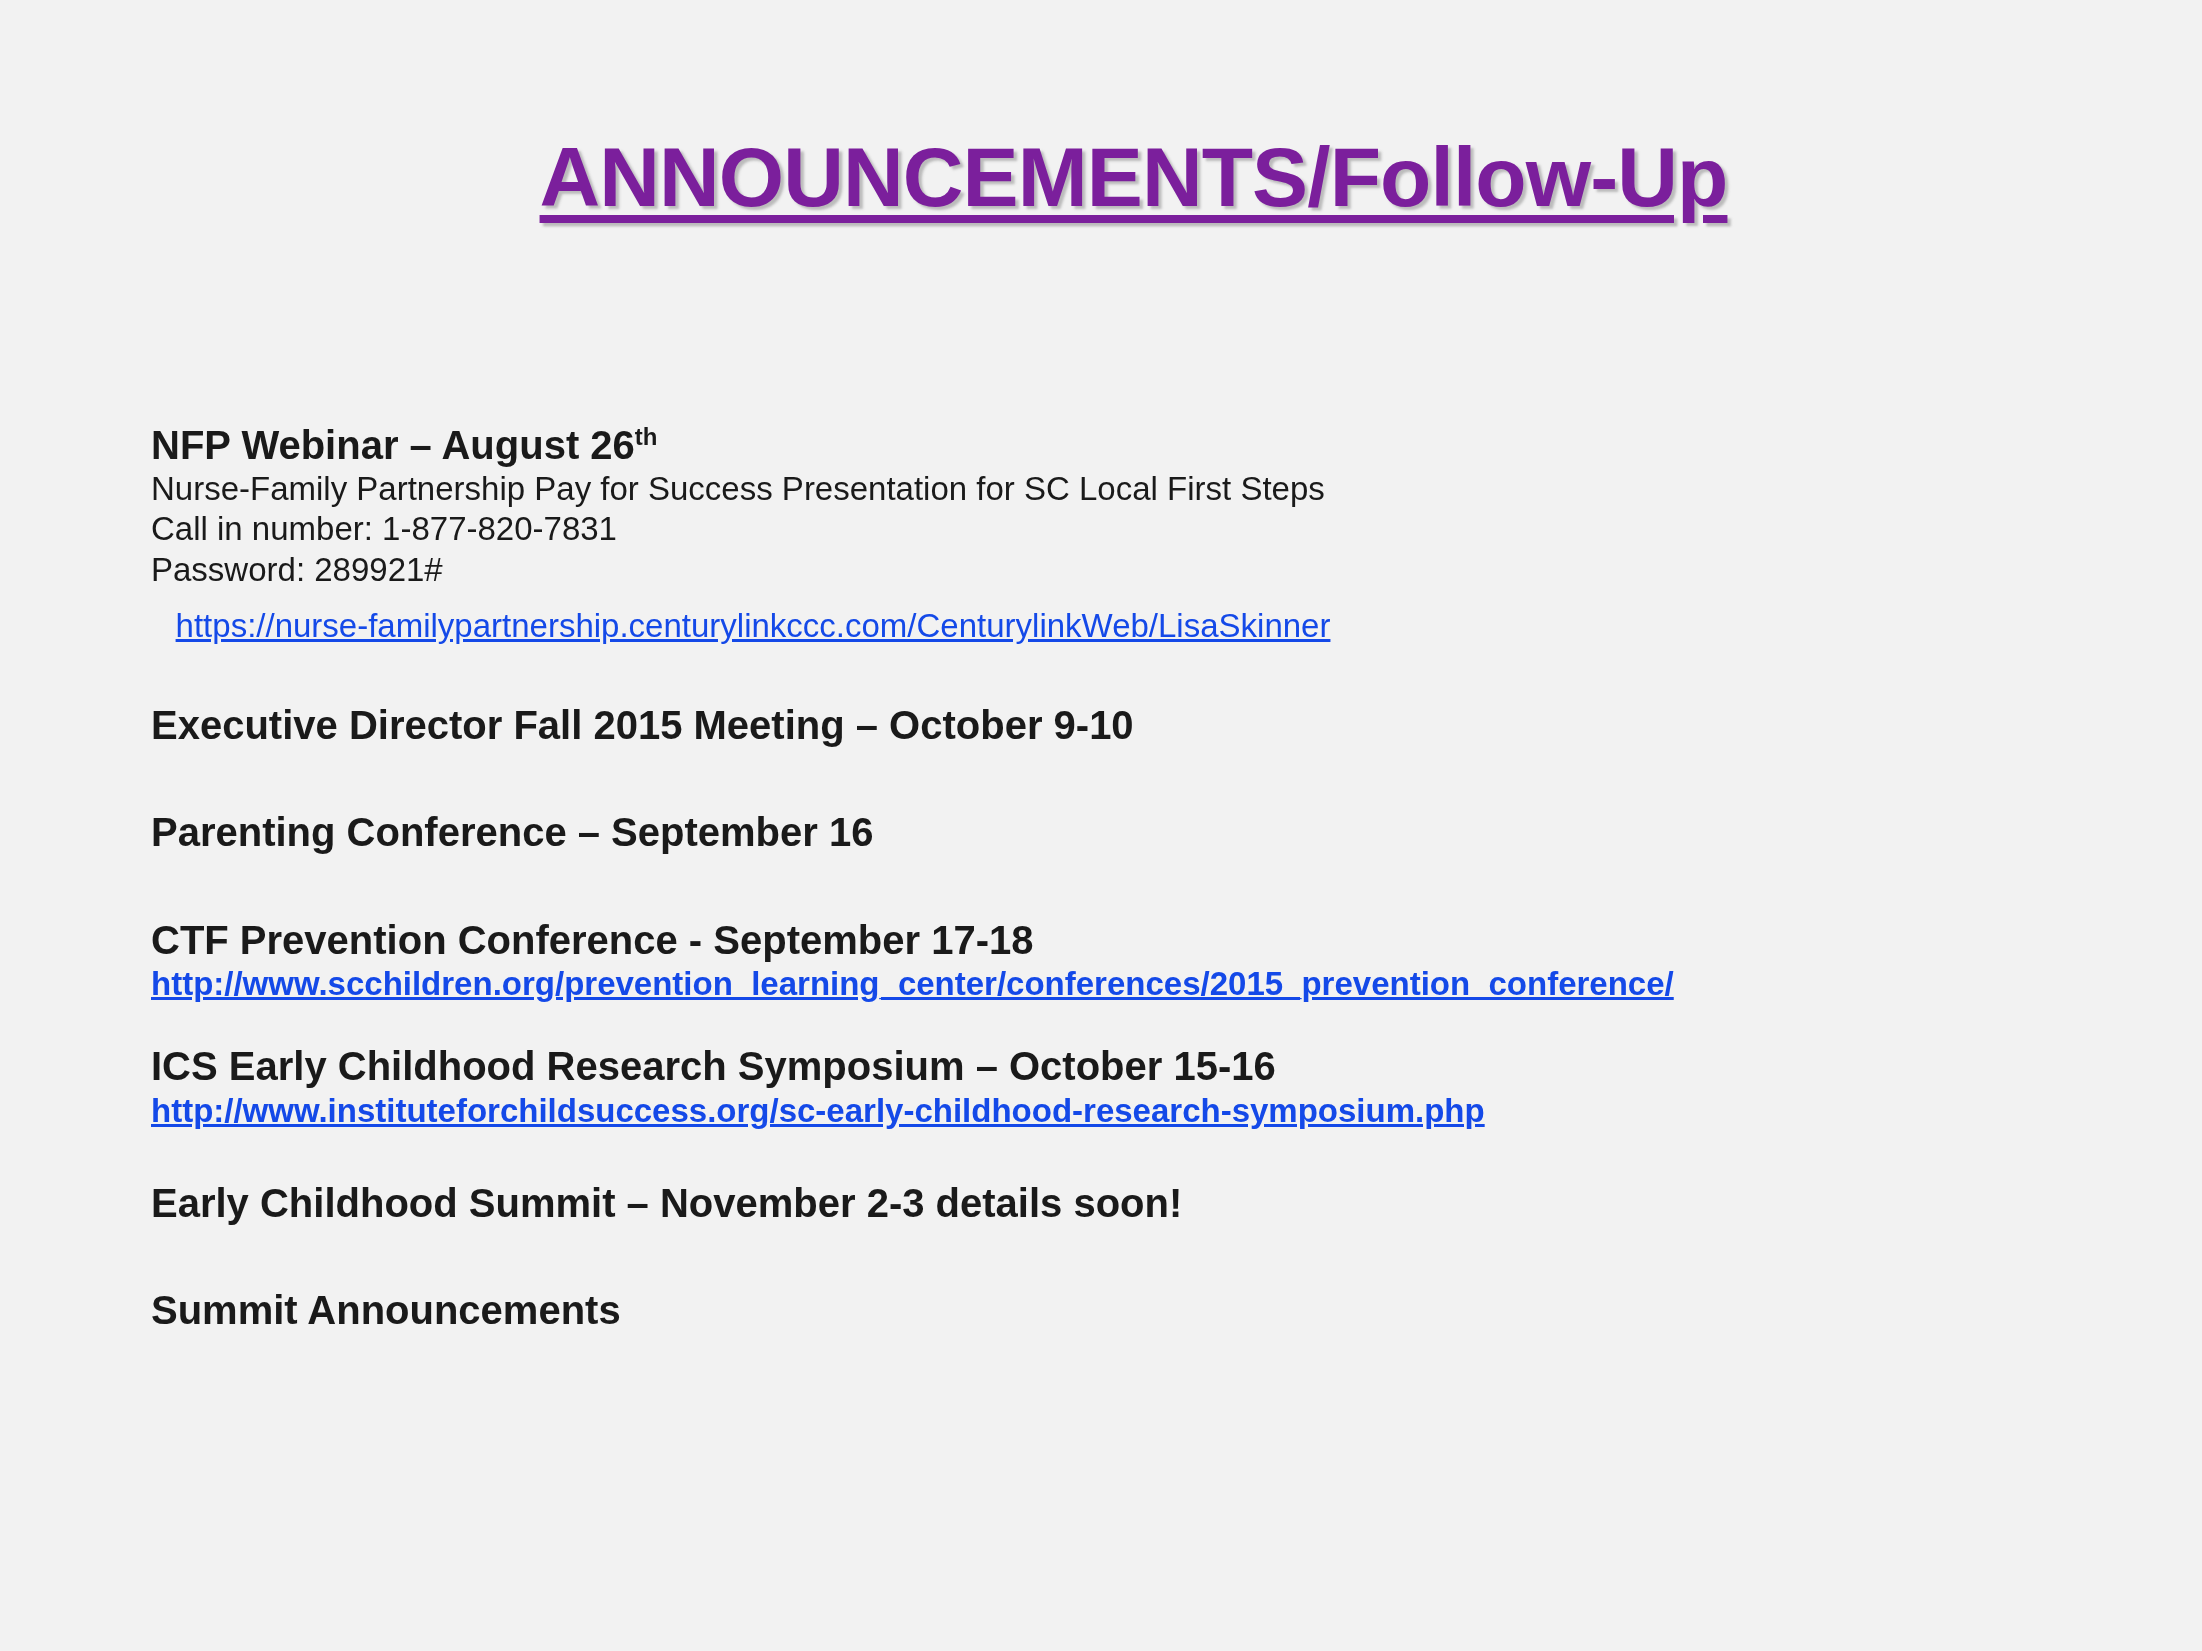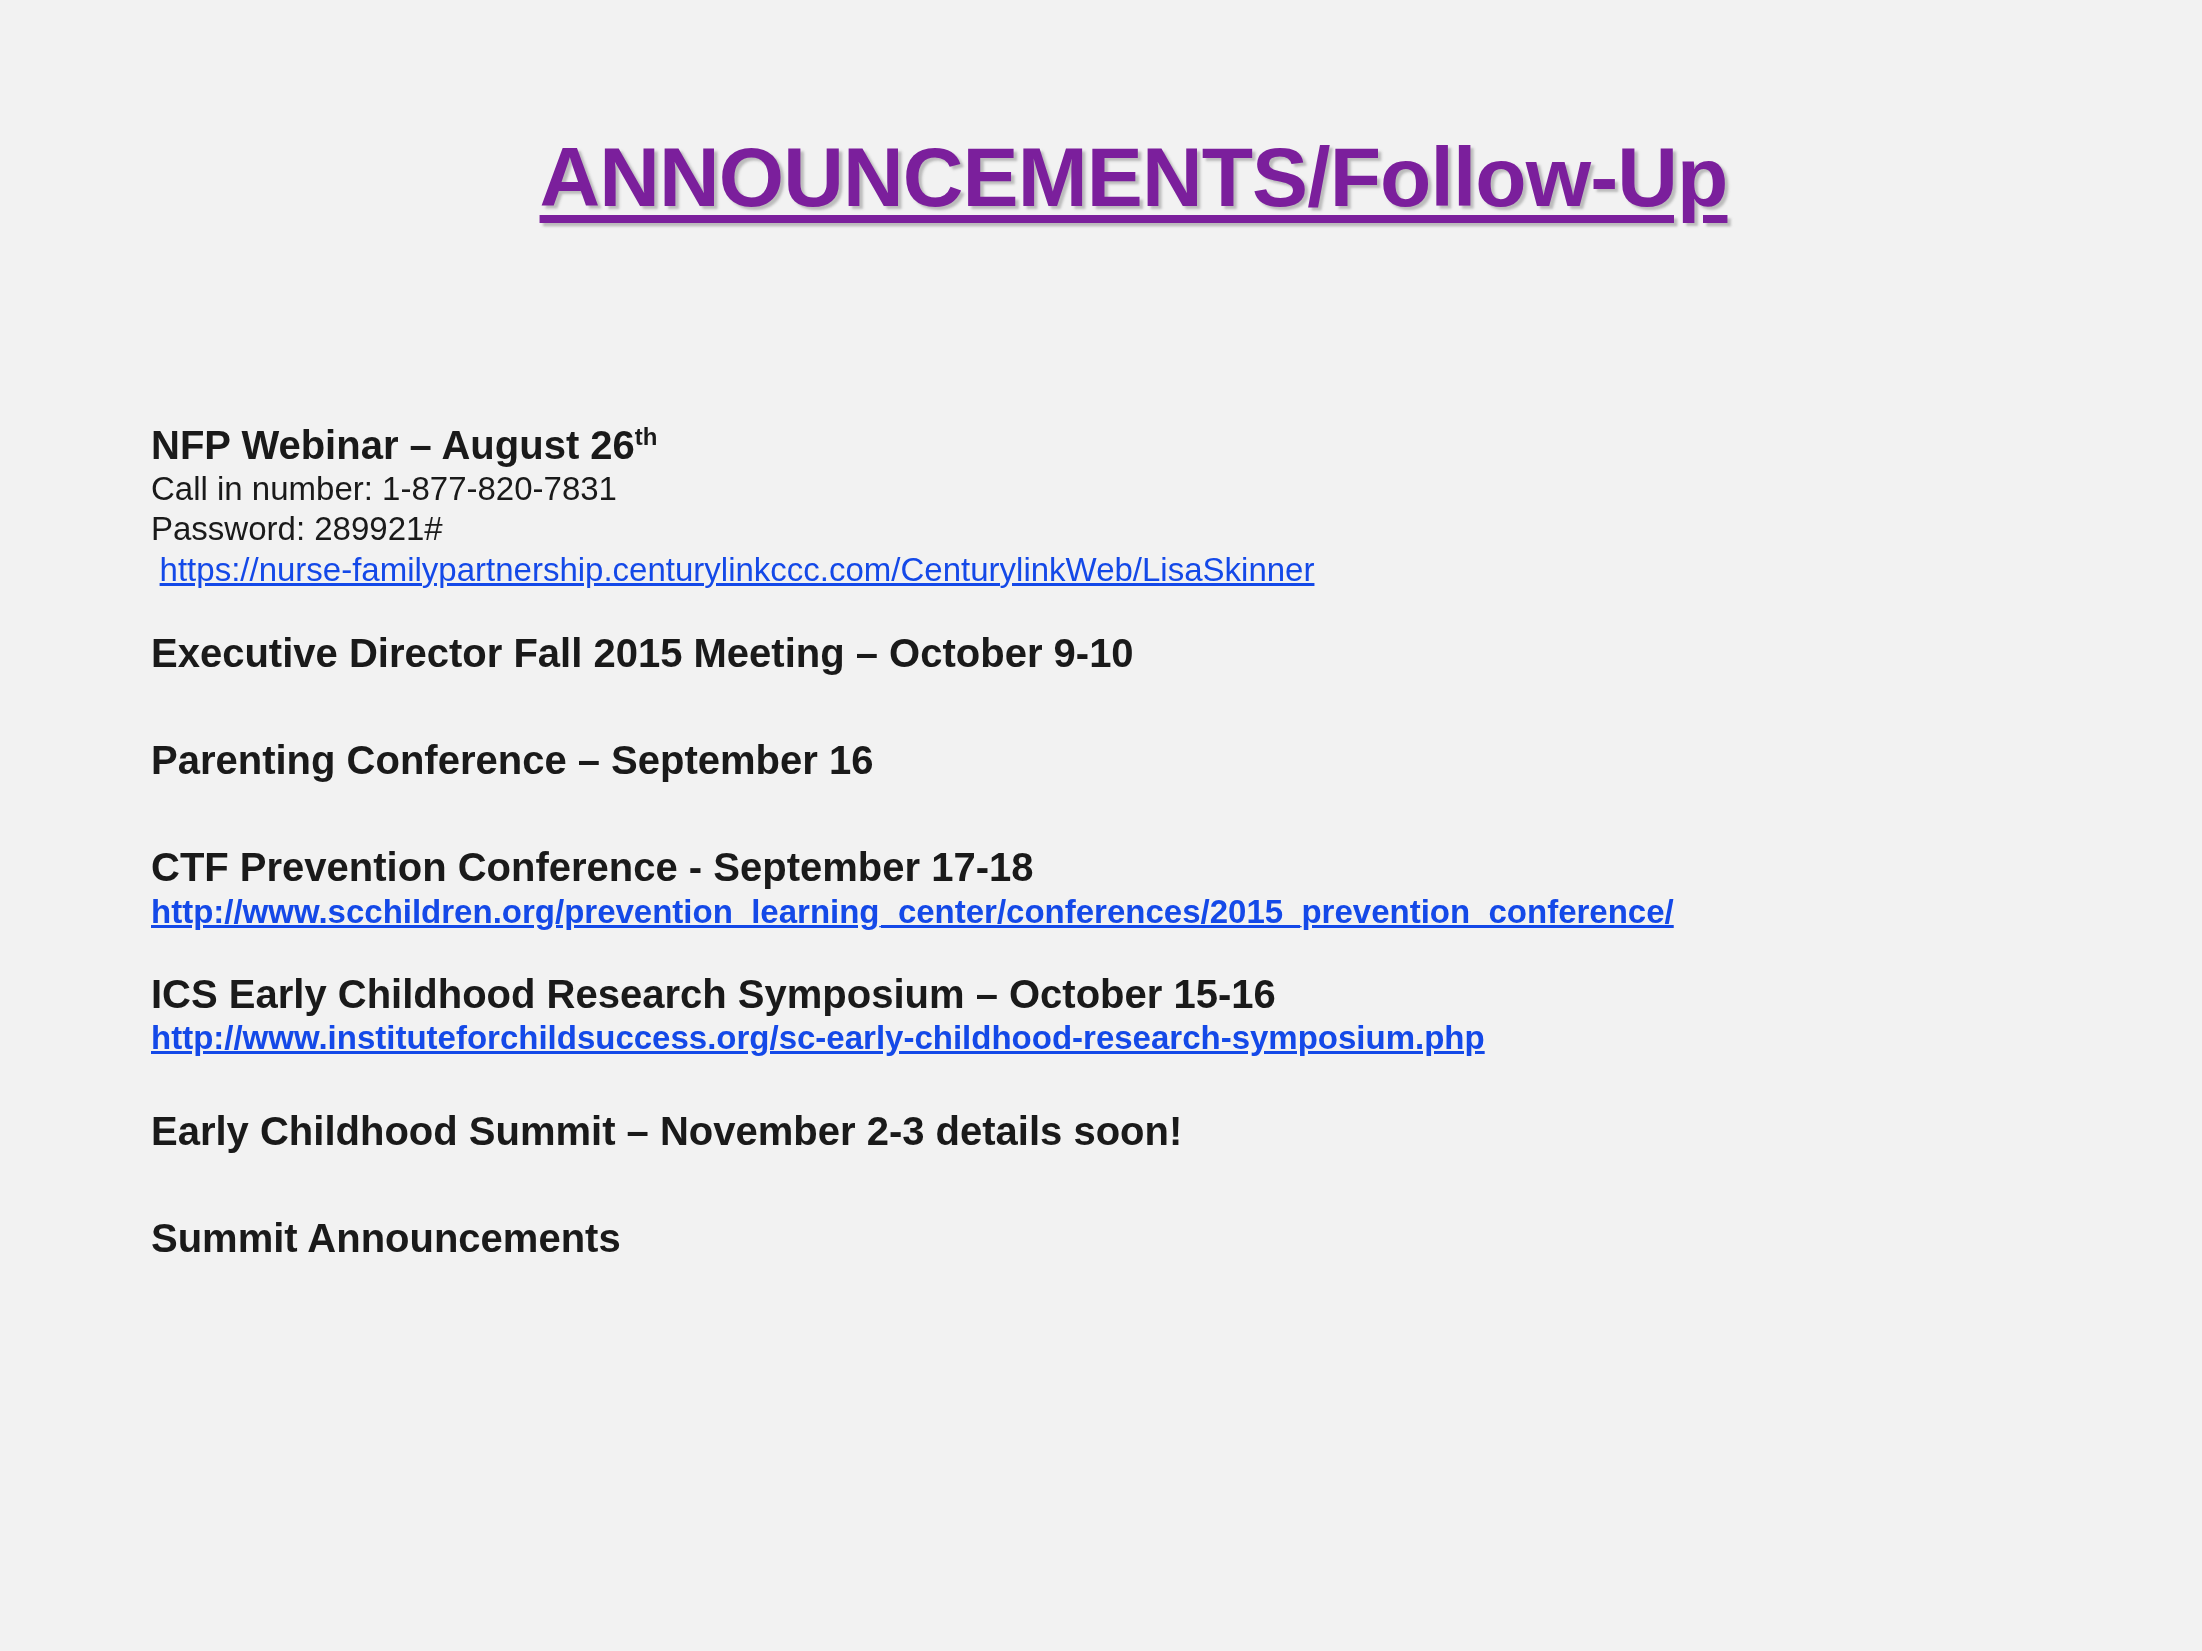--- a/index.html
+++ b/index.html
@@ -56,21 +56,21 @@
     font-size: 33px;
     color: #1a1a1a;
     line-height: 1.22;
     margin: 0;
   }
   .link-plain {
     font-size: 33px;
     color: #1449e8;
     text-decoration: underline;
     line-height: 1.22;
-    margin: 0;
+    margin: 16px;
     display: block;
     padding-left: 8.6px;
     word-break: break-all;
   }
   .link-bold {
     font-size: 33px;
     font-weight: bold;
     color: #1449e8;
     text-decoration: underline;
     line-height: 1.2;
@@ -86,20 +86,21 @@
 <body>
 
 <div class="slide">
 
   <div class="title"><span>ANNOUNCEMENTS/Follow-Up</span></div>
 
   <div class="body-block">
 
     <div>
       <p class="head"><span>NFP Webinar – August 26</span><span class="sup">th</span></p>
+      <p class="sub">Nurse-Family Partnership Pay for Success Presentation for SC Local First Steps</p>
       <p class="sub">Call in number:  1-877-820-7831</p>
       <p class="sub">Password:  289921#</p>
       <span class="link-plain">https://nurse-familypartnership.centurylinkccc.com/CenturylinkWeb/LisaSkinner</span>
     </div>
 
     <div class="gap-md"></div>
 
     <div>
       <p class="head">Executive Director Fall 2015 Meeting – October 9-10</p>
     </div>

